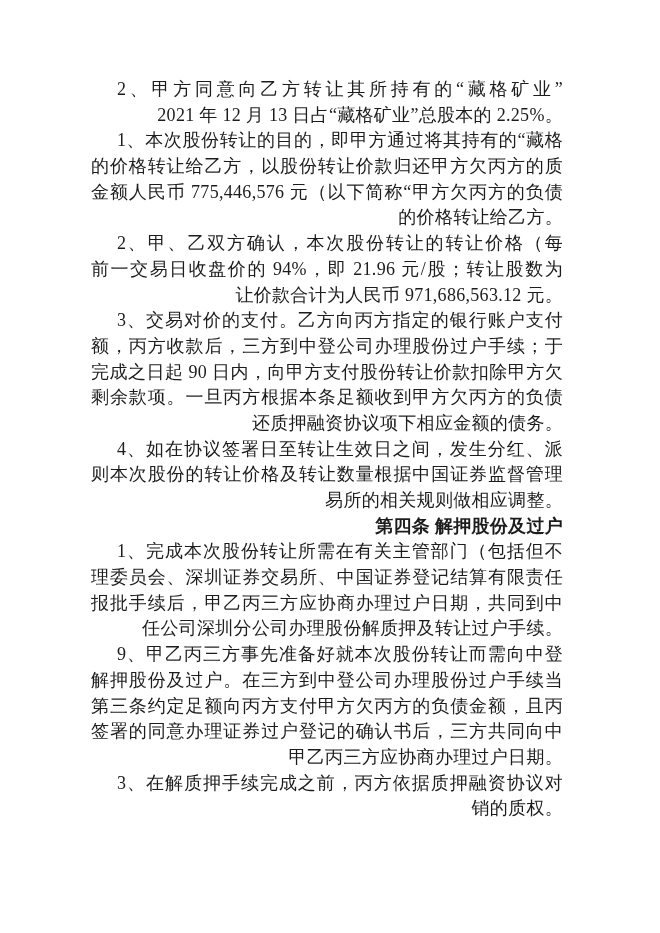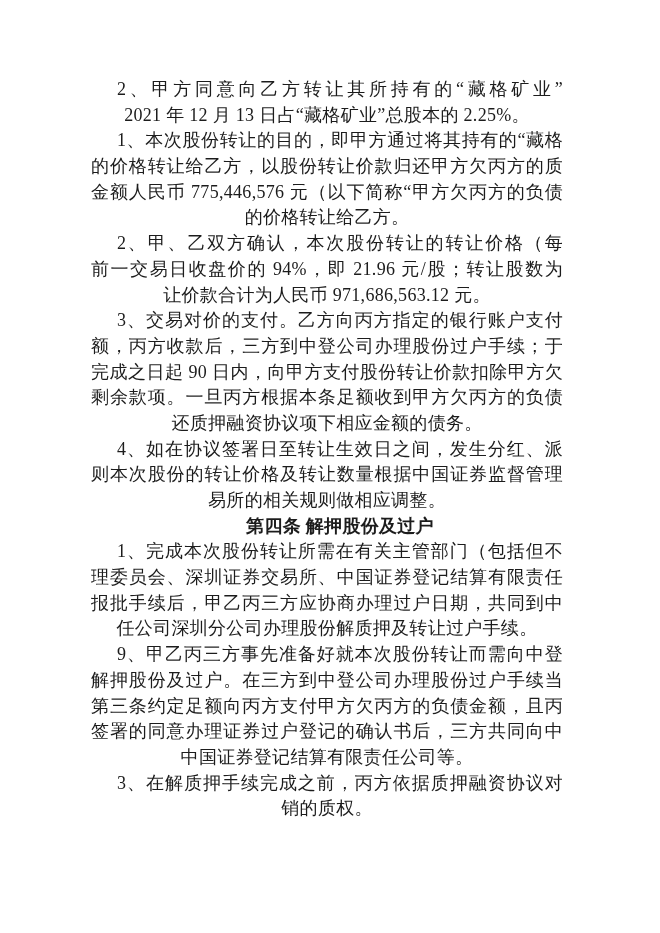--- a/index.html
+++ b/index.html
@@ -19,21 +19,21 @@
     position: absolute;
     left: 91px;
     top: 77px;
     width: 472px;
     color: #1c1c1c;
     font-size: 18px;
   }
   .line {
     height: 25.7px;
     line-height: 25.7px;
-    text-align: center;
+    text-align: right;
     white-space: normal;
     overflow: hidden;
     letter-spacing: 0.3px;
   }
   .indent {
     text-indent: 26px;
   }
   .just {
     text-align: justify;
     text-align-last: justify;
@@ -67,17 +67,17 @@
     <div class="line">易所的相关规则做相应调整。</div>
     <div class="line indent bold">第四条 解押股份及过户</div>
     <div class="line indent just">1、完成本次股份转让所需在有关主管部门（包括但不限于中国证券监督管</div>
     <div class="line just">理委员会、深圳证券交易所、中国证券登记结算有限责任公司等）的全部申请和</div>
     <div class="line just">报批手续后，甲乙丙三方应协商办理过户日期，共同到中国证券登记结算有限责</div>
     <div class="line">任公司深圳分公司办理股份解质押及转让过户手续。</div>
     <div class="line indent just">9、甲乙丙三方事先准备好就本次股份转让而需向中登公司提交的办理股份</div>
     <div class="line just">解押股份及过户。在三方到中登公司办理股份过户手续当日，在乙方按照本协议</div>
     <div class="line just">第三条约定足额向丙方支付甲方欠丙方的负债金额，且丙方收到甲方、乙方分别</div>
     <div class="line just">签署的同意办理证券过户登记的确认书后，三方共同向中登公司申请办理解押股</div>
-    <div class="line">中国证券登记结算有限责任公司等。</div>
+    <div class="line">甲乙丙三方应协商办理过户日期。</div>
     <div class="line indent just">3、在解质押手续完成之前，丙方依据质押融资协议对解押股份享有不可撤</div>
     <div class="line">销的质权。</div>
   </div>
 </div>
 
 </body></html>

